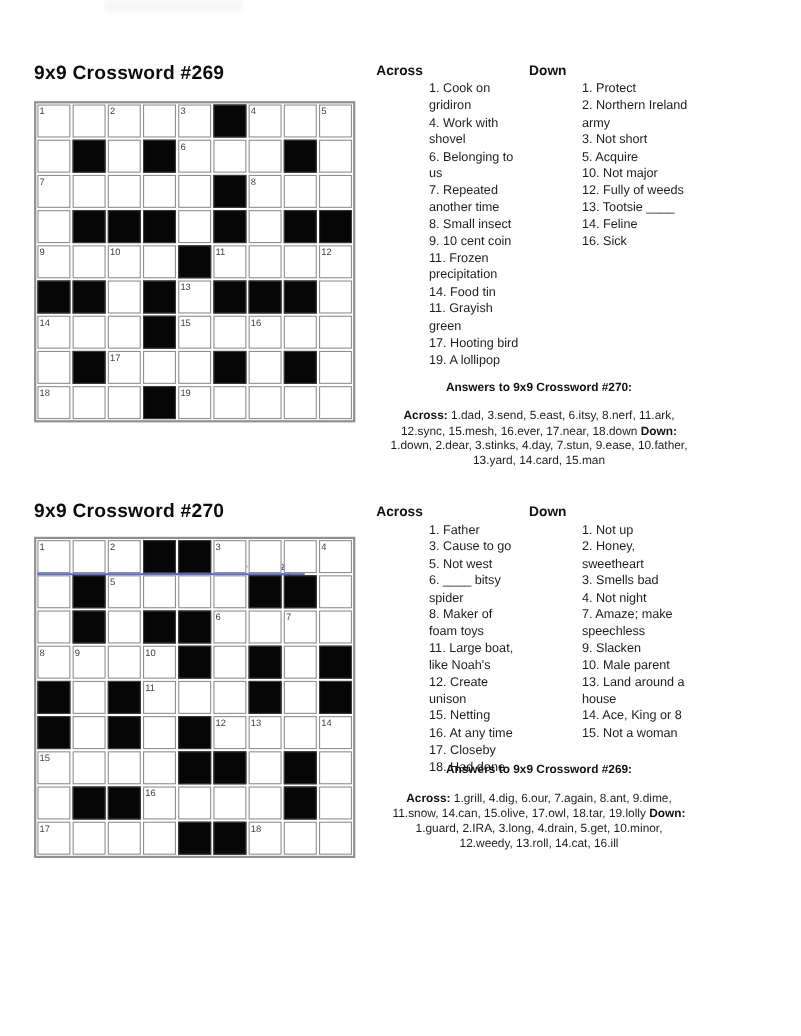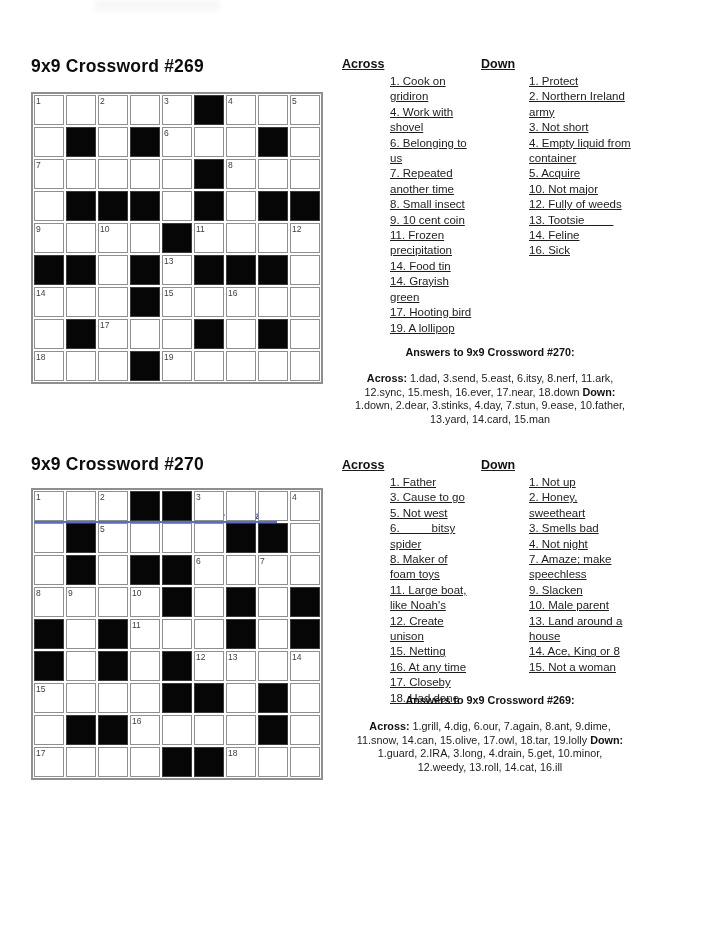--- a/index.html
+++ b/index.html
@@ -23,21 +23,21 @@
     padding:1px;border:2px solid #8f8f8f;background:#ffffff;width:max-content;
   }
   .grid1{left:31px;top:92px;}
   .grid2{left:31px;top:488px;}
   .cell{position:relative;border:1px solid #8f8f8f;background:#ffffff;box-sizing:border-box;}
   .cell.black{background:#060606;border-color:#3a3a3a;}
   .num{
     position:absolute;top:0;left:1px;font-size:8.5px;line-height:10px;color:#3d3d3d;
   }
   
-  .clues{width:132px;text-decoration:underline;}
+  .clues{width:132px;}
   .clues.down-col{width:152px;}
   .ac1{left:342px;top:57px;}
   .dc1{left:481px;top:57px;}
   .ac2{left:342px;top:458px;}
   .dc2{left:481px;top:458px;}
   .clue-h{font-size:12.5px;font-weight:bold;margin:0 0 3px 0;color:#111;}
   .clue{font-size:11.5px;line-height:15.4px;color:#1d1d1d;margin-left:48px;}
   
   .answers{width:296px;font-size:10.8px;line-height:13.4px;text-align:center;}
   .ans1{left:342px;top:346px;}
@@ -197,33 +197,32 @@
     <h3 class="clue-h">Across</h3>
     <div>
         <div class="clue">1. Cook on gridiron</div>
         <div class="clue">4. Work with shovel</div>
         <div class="clue">6. Belonging to us</div>
         <div class="clue">7. Repeated another time</div>
         <div class="clue">8. Small insect</div>
         <div class="clue">9. 10 cent coin</div>
         <div class="clue">11. Frozen precipitation</div>
         <div class="clue">14. Food tin</div>
-        <div class="clue">14. Grayish green</div>
+        <div class="clue">11. Grayish green</div>
         <div class="clue">17. Hooting bird</div>
         <div class="clue">19. A lollipop</div>
       </div>
   </div>
 
   <div class="abs clues down-col dc1">
     <h3 class="clue-h">Down</h3>
     <div>
         <div class="clue">1. Protect</div>
         <div class="clue">2. Northern Ireland army</div>
         <div class="clue">3. Not short</div>
-        <div class="clue">4. Empty liquid from container</div>
         <div class="clue">5. Acquire</div>
         <div class="clue">10. Not major</div>
         <div class="clue">12. Fully of weeds</div>
         <div class="clue">13. Tootsie ____</div>
         <div class="clue">14. Feline</div>
         <div class="clue">16. Sick</div>
       </div>
   </div>
 
   <div class="abs answers ans1">

